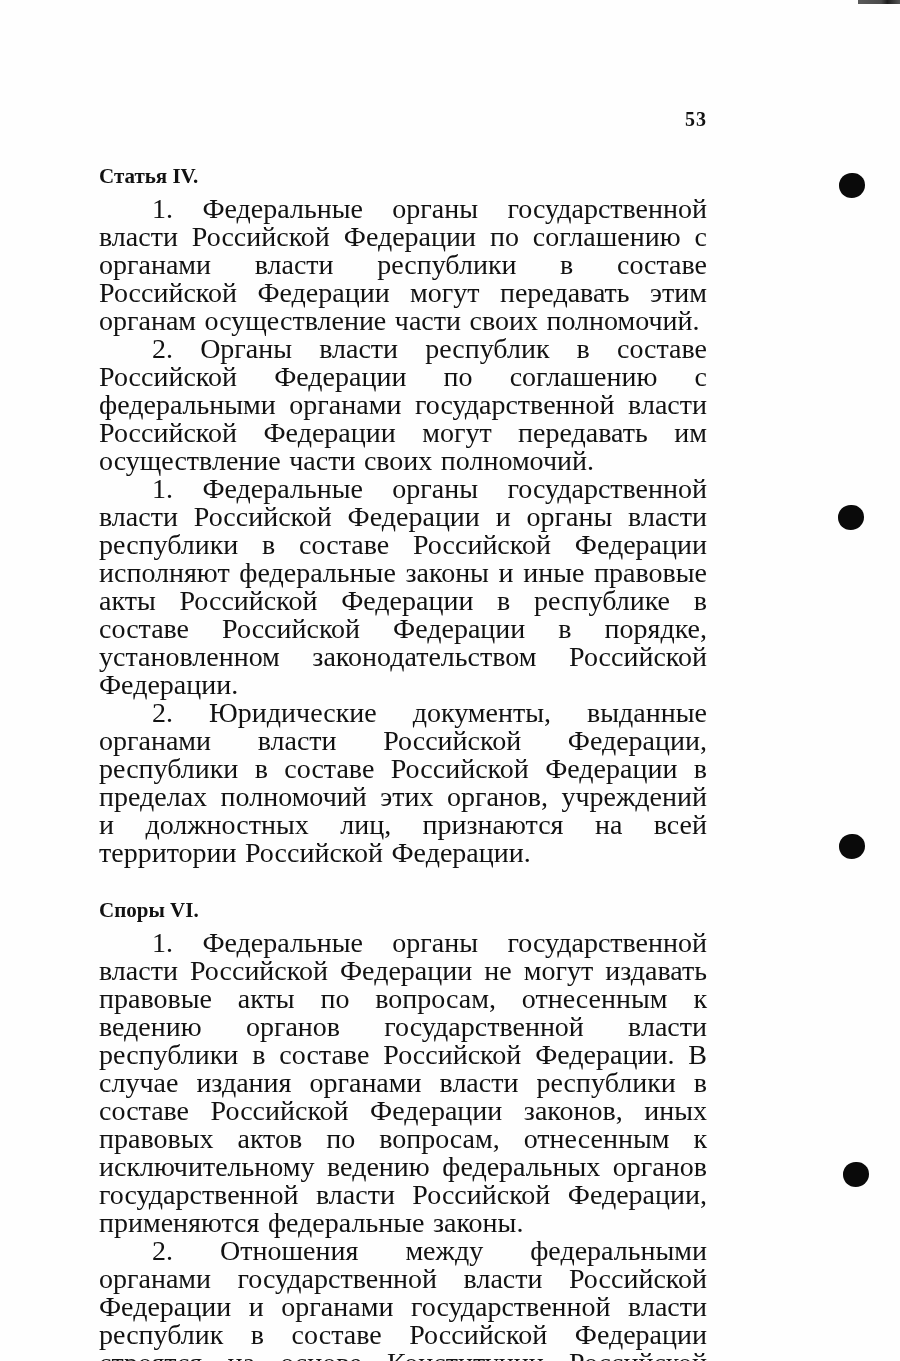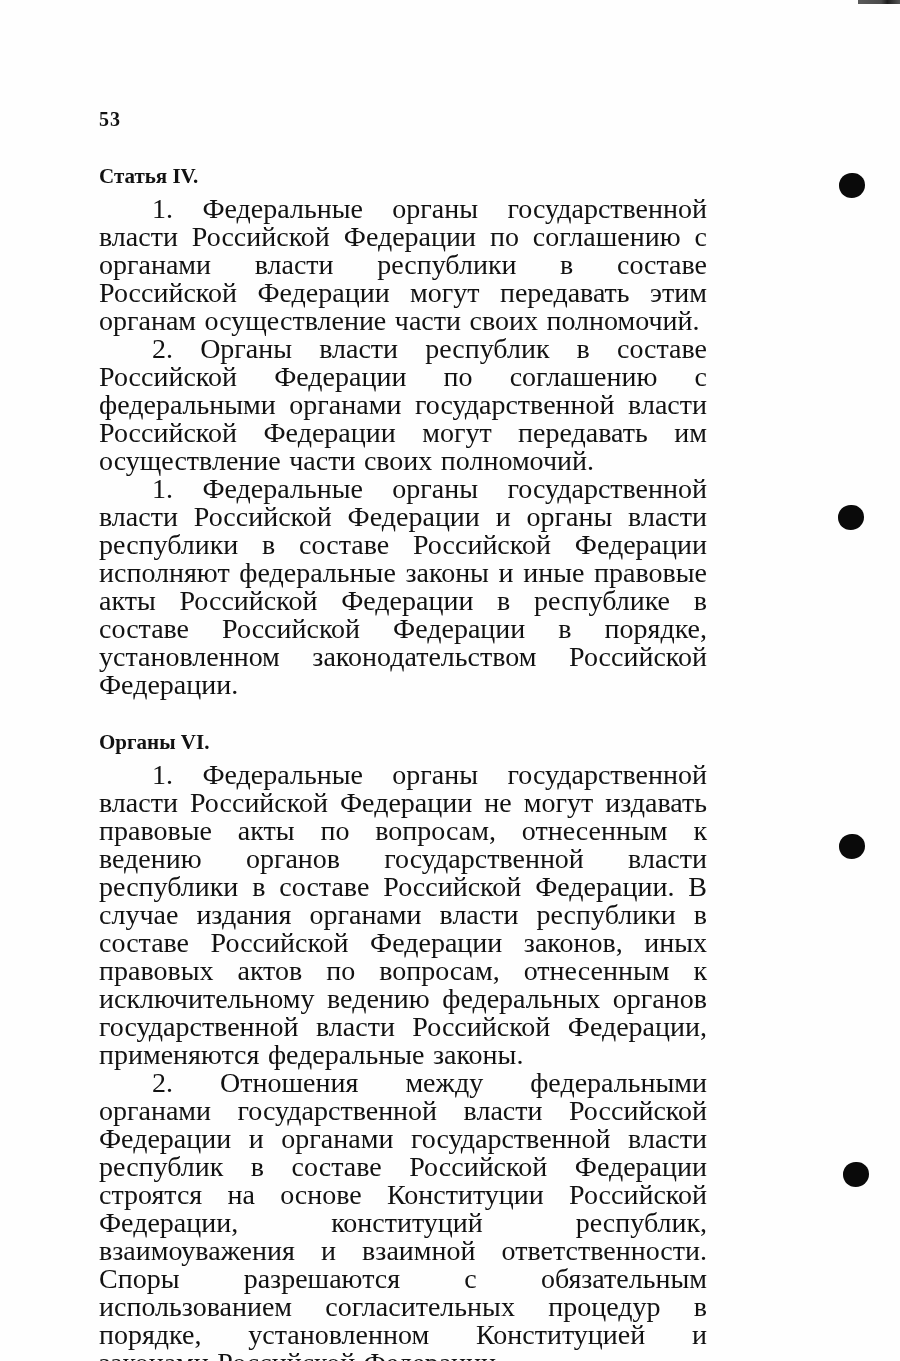--- a/index.html
+++ b/index.html
@@ -16,21 +16,21 @@
     font-family: "Liberation Serif", "DejaVu Serif", serif;
     color: #121212;
   }
   .content {
     position: absolute;
     left: 99px;
     top: 108px;
     width: 608px;
   }
   .page-number {
-    text-align: left;
+    text-align: right;
     font-size: 20px;
     line-height: 22px;
     font-weight: bold;
     letter-spacing: 1px;
     margin-bottom: 34px;
   }
   .article-heading {
     text-align: left;
     font-weight: bold;
     font-size: 21px;
@@ -80,24 +80,25 @@
     <div class="page-number">53</div>
 
     <div class="article">
       <div class="article-heading">Статья IV.</div>
       <p class="para">1. Федеральные органы государственной власти Российской Федерации по соглашению с органами власти республики в составе Российской Федерации могут передавать этим органам осуществление части своих полномочий.</p>
       <p class="para">2. Органы власти республик в составе Российской Федерации по соглашению с федеральными органами государственной власти Российской Федерации могут передавать им осуществление части своих полномочий.</p>
     </div>
 
     <div class="article">
       <p class="para">1. Федеральные органы государственной власти Российской Федерации и органы власти республики в составе Российской Федерации исполняют федеральные законы и иные правовые акты Российской Федерации в республике в составе Российской Федерации в порядке, установленном законодательством Российской Федерации.</p>
+      <p class="para">2. Юридические документы, выданные органами власти Российской Федерации, республики в составе Российской Федерации в пределах полномочий этих органов, учреждений и должностных лиц, признаются на всей территории Российской Федерации.</p>
     </div>
 
     <div class="article">
-      <div class="article-heading">Органы VI.</div>
+      <div class="article-heading">Споры VI.</div>
       <p class="para">1. Федеральные органы государственной власти Российской Федерации не могут издавать правовые акты по вопросам, отнесенным к ведению органов государственной власти республики в составе Российской Федерации. В случае издания органами власти республики в составе Российской Федерации законов, иных правовых актов по вопросам, отнесенным к исключительному ведению федеральных органов государственной власти Российской Федерации, применяются федеральные законы.</p>
       <p class="para">2. Отношения между федеральными органами государственной власти Российской Федерации и органами государственной власти республик в составе Российской Федерации строятся на основе Конституции Российской Федерации, конституций республик, взаимоуважения и взаимной ответственности. Споры разрешаются с обязательным использованием согласительных процедур в порядке, установленном Конституцией и законами Российской Федерации.</p>
     </div>
 
   </div>
 
   <div class="punch-dot dot-1"></div>
   <div class="punch-dot dot-2"></div>
   <div class="punch-dot dot-3"></div>
   <div class="punch-dot dot-4"></div>

